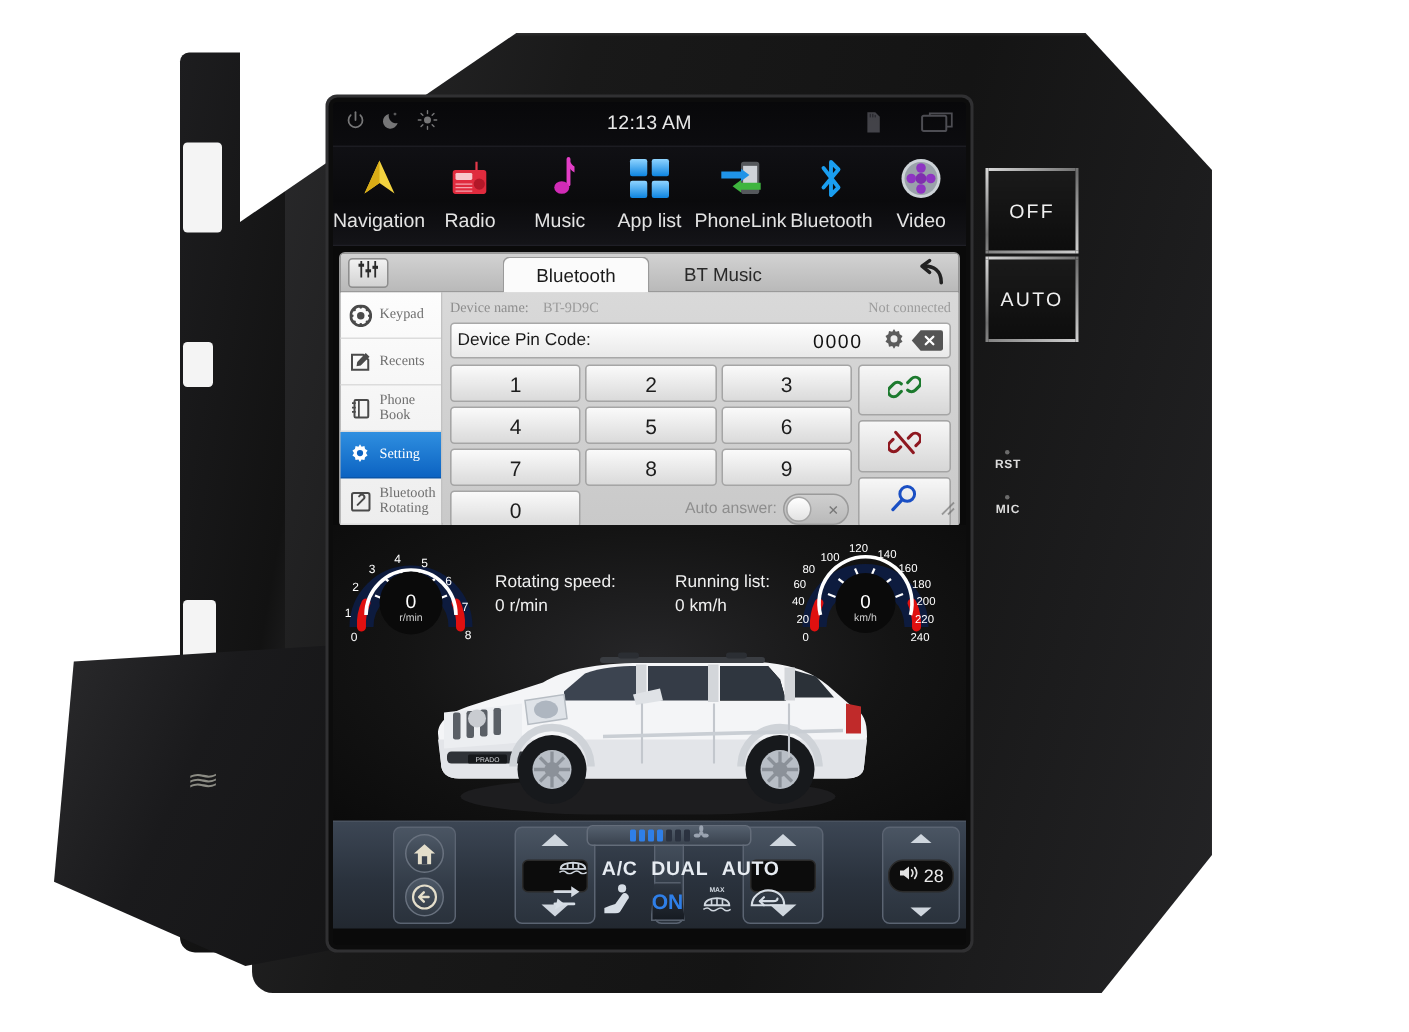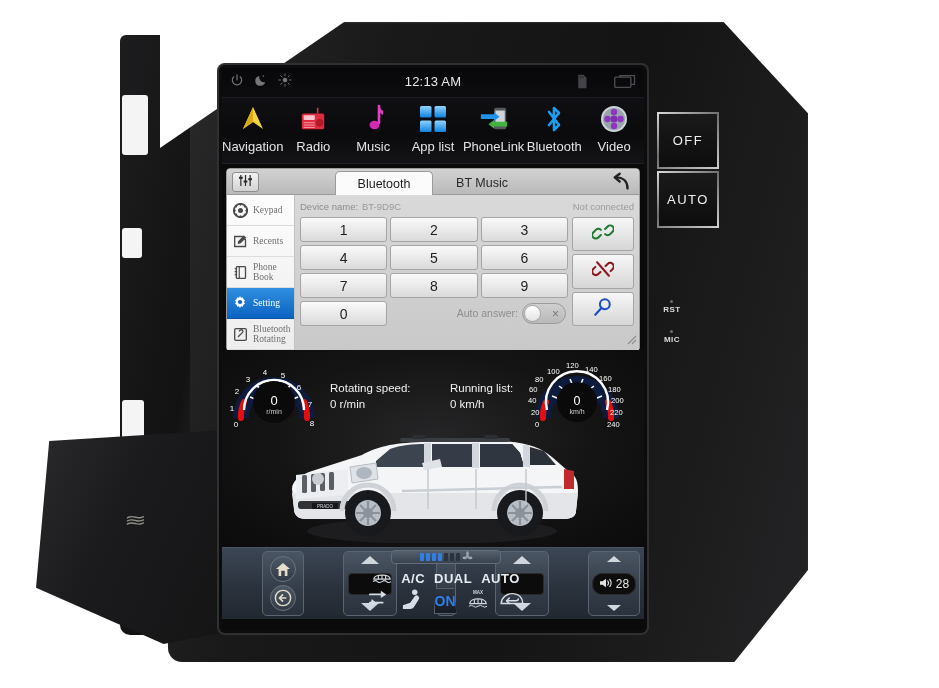--- a/index.html
+++ b/index.html
@@ -129,21 +129,21 @@
   .side-item.active { background:linear-gradient(#2f8fe0,#0c63c2); border-bottom:1px solid #0a55a8; }
   .side-label { font-size:9.5px; color:#6f6f6f; line-height:10.5px; }
   .side-item.active .side-label { color:#ffffff; }
   .side-ico { width:16px; height:16px; flex:0 0 16px; display:flex; align-items:center; justify-content:center; }
 
   .bt-content {
     position:absolute; left:68px; top:0; right:0; bottom:0;
     background:linear-gradient(#d9d9d9,#c9c9c9);
     padding:4px 5px 4px 5px;
   }
-  .dev-row { display:flex; align-items:center; font-size:9.5px; color:#8d8d8d; height:14px; }
+  .dev-row { display:flex; align-items:center; font-size:9.5px; color:#8d8d8d; height:14px;font-family:Liberation Serif, serif; }
   .dev-label { width:62px; }
   .dev-name { flex:1; color:#9b9b9b; }
   .dev-status { color:#9b9b9b; }
 
   .pin-row {
     display:flex; align-items:center; height:24px; margin-top:2px;
     background:linear-gradient(#fefefe,#e9e9e9);
     border:1px solid #a8a8a8; border-radius:3px; padding:0 4px;
   }
   .pin-label { font-size:11.5px; color:#1a1a1a; flex:1; }
@@ -514,20 +514,38 @@
         </div>
 
         <div class="bt-content">
 
           <div class="dev-row">
             <span class="dev-label">Device name:</span>
             <span class="dev-name">BT-9D9C</span>
             <span class="dev-status">Not connected</span>
           </div>
 
+          <div class="pin-row">
+            <span class="pin-label">Device Pin Code:</span>
+            <span class="pin-value">0000</span>
+            <span class="pin-ico">
+              <svg width="18" height="18" viewBox="0 0 20 20">
+                  <path d="M10 1.4l1.3 2.1 2.4-.5.5 2.4 2.1 1.3-1.3 2.1 1.3 2.1-2.1 1.3-.5 2.4-2.4-.5L10 16.2l-1.3-2.1-2.4.5-.5-2.4-2.1-1.3 1.3-2.1L3.7 6.7l2.1-1.3.5-2.4 2.4.5z" fill="#5c5c5c"></path>
+                  <circle cx="10" cy="8.8" r="2.6" fill="#ededed"></circle>
+                </svg>
+            </span>
+            <span class="pin-ico">
+              <svg width="22" height="16" viewBox="0 0 26 18">
+                  <path d="M8 1 H24 a1.6 1.6 0 0 1 1.6 1.6 v12.8 A1.6 1.6 0 0 1 24 17 H8 L1 9z" fill="#555"></path>
+                  <g stroke="#fff" stroke-width="1.8" stroke-linecap="round">
+                    <path d="M12 6 l6 6M18 6 l-6 6"></path>
+                  </g>
+                </svg>
+            </span>
+          </div>
 
           <div class="keypad-wrap">
             <div class="keypad">
               <div class="key">1</div>
               <div class="key">2</div>
               <div class="key">3</div>
               <div class="key">4</div>
               <div class="key">5</div>
               <div class="key">6</div>
               <div class="key">7</div>

